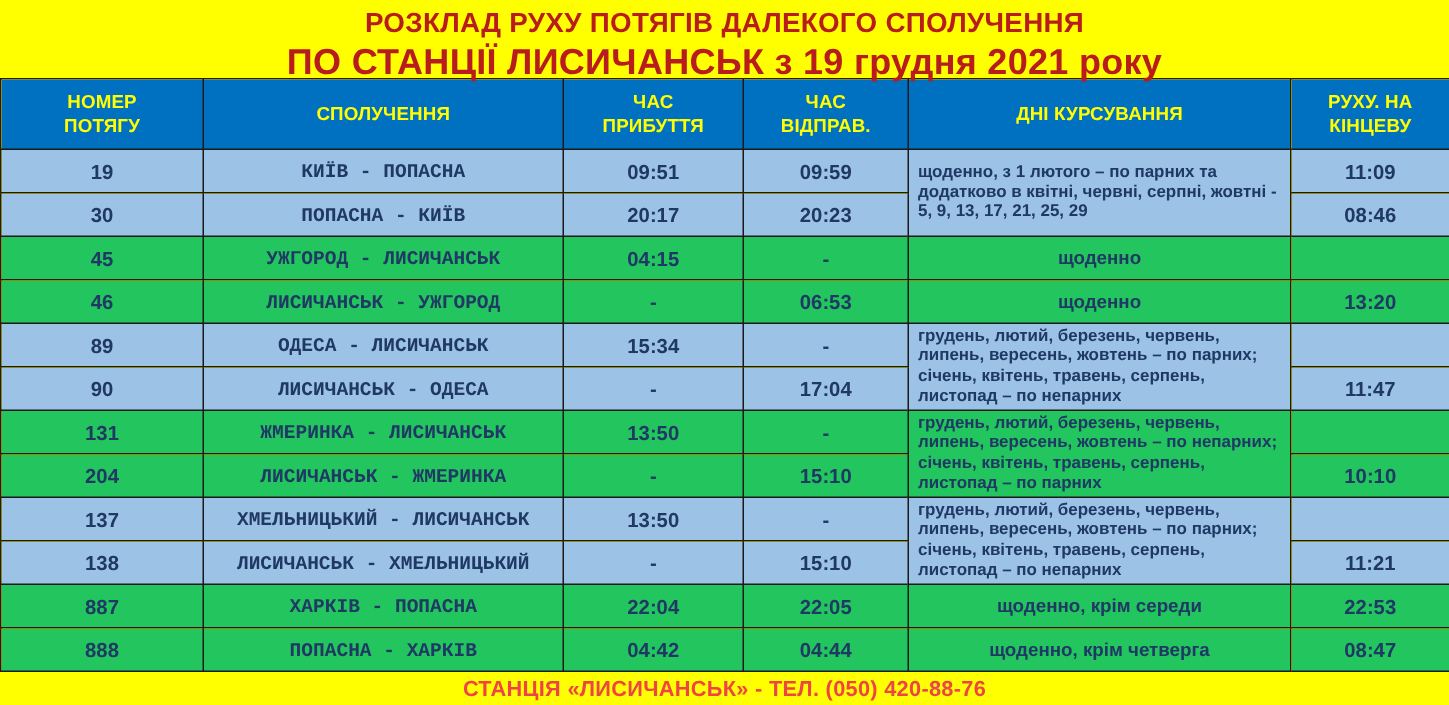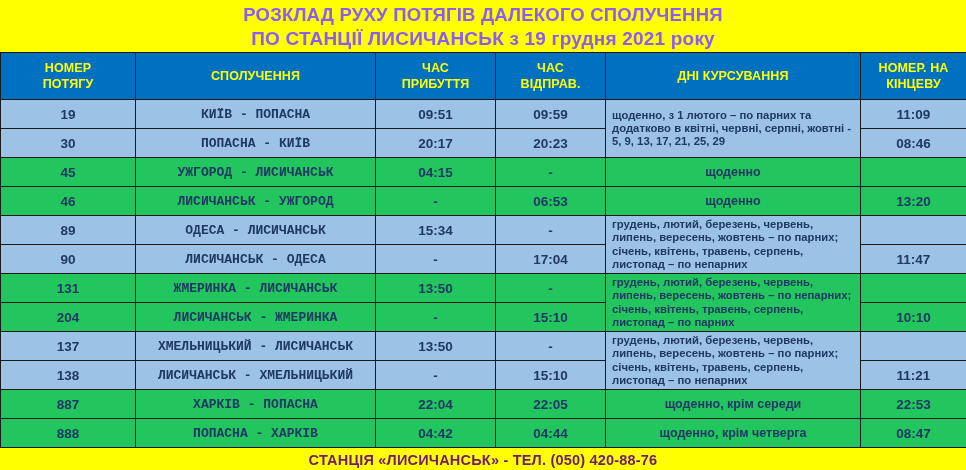--- a/index.html
+++ b/index.html
@@ -22,31 +22,31 @@
 
   
   .title-banner {
     background: #ffff00;
     height: 52px;
     box-sizing: border-box;
     padding-top: 3px;
     text-align: center;
   }
   .title-line {
-    color: #8b5cf6;
+    color: #b91c1c;
     font-weight: bold;
     letter-spacing: 0.2px;
     line-height: 1.08;
   }
   .title-line-1 {
     font-size: 18.5px;
     padding-top: 2px;
   }
   .title-line-2 {
-    font-size: 19px;
+    font-size: 24px;
     padding-top: 4px;
   }
 
   
   table.schedule {
     border-collapse: collapse;
     table-layout: fixed;
     width: 966px;
     border: 0;
   }
@@ -103,21 +103,21 @@
 
   
   .footer-banner {
     background: #ffff00;
     height: 24px;
     display: flex;
     align-items: center;
     justify-content: center;
   }
   .footer-text {
-    color: #701a75;
+    color: #ef4444;
     font-weight: bold;
     font-size: 14.5px;
     letter-spacing: 0.2px;
   }
 </style>
 </head>
 <body>
 
 <div class="page">
 
@@ -149,21 +149,21 @@
           <span class="hl">ПРИБУТТЯ</span>
         </th>
         <th>
           <span class="hl">ЧАС</span>
           <span class="hl">ВІДПРАВ.</span>
         </th>
         <th>
           <span class="hl">ДНІ КУРСУВАННЯ</span>
         </th>
         <th>
-          <span class="hl">НОМЕР. НА</span>
+          <span class="hl">РУХУ. НА</span>
           <span class="hl">КІНЦЕВУ</span>
         </th>
       </tr>
     </thead>
     <tbody>
 
       <tr class="band-a">
         <td class="c-num">19</td>
         <td class="c-route">КИЇВ - ПОПАСНА</td>
         <td class="c-arr">09:51</td>

